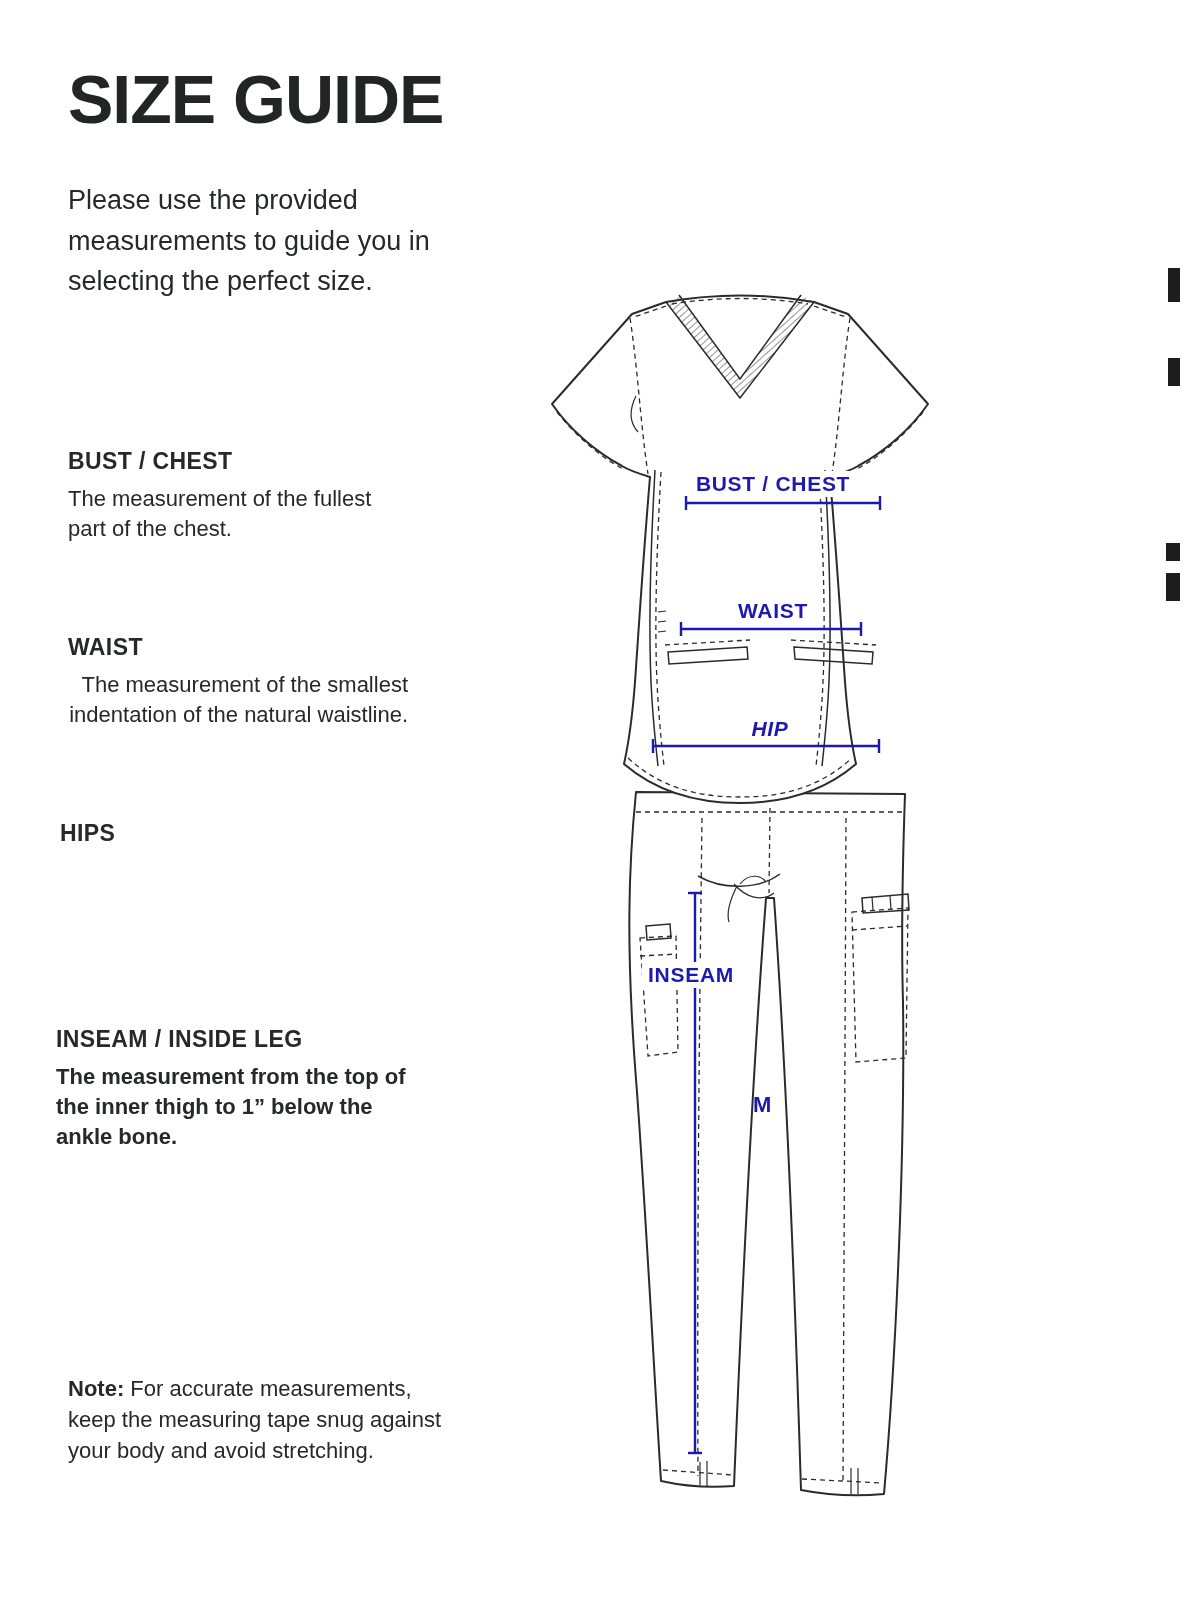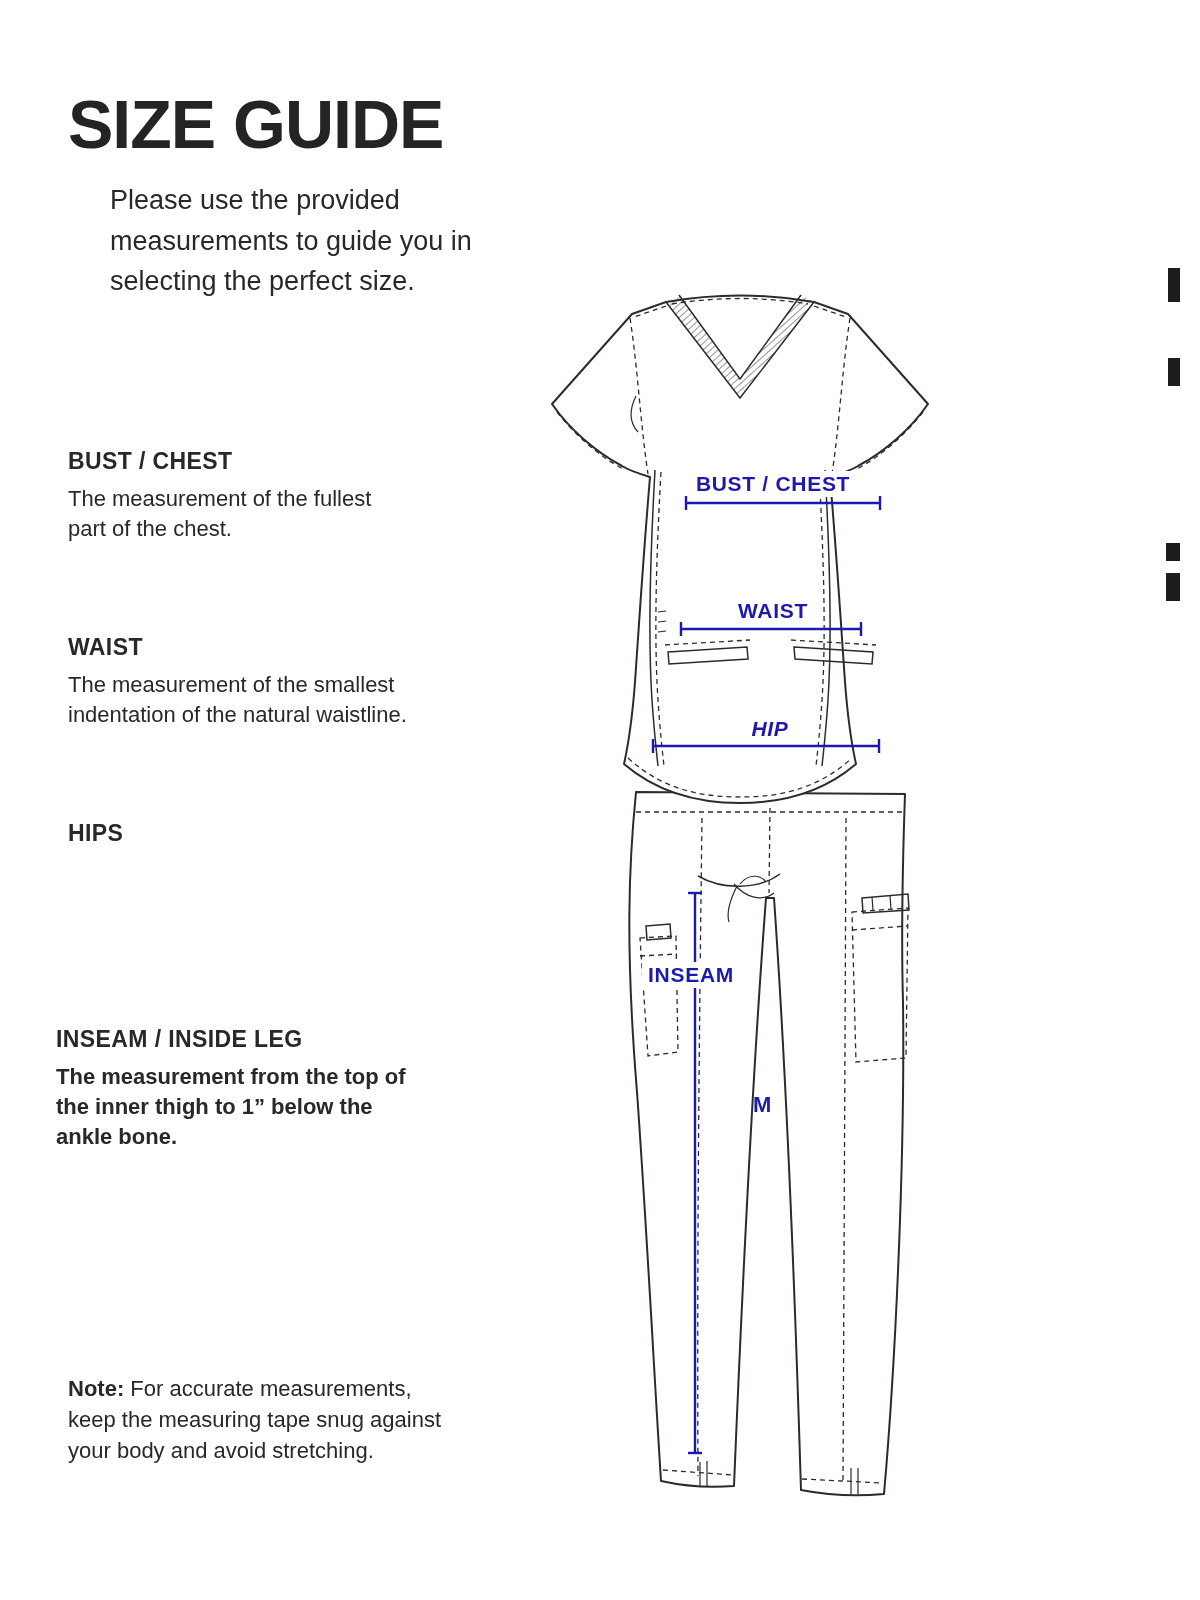--- a/index.html
+++ b/index.html
@@ -1,22 +1,22 @@
 <!DOCTYPE html>
 <html style="--accent: #1d19b0;"><head>
 <meta charset="utf-8">
 <style>
   html,body { margin:0; padding:0; background:#ffffff; }
   .page {
     position:relative; width:1200px; height:1600px; background:#ffffff;
     font-family:"Liberation Sans", sans-serif; color:#27282a; overflow:hidden;
   }
   .abs { position:absolute; }
-  .title { font-size:68px; font-weight:800; letter-spacing:-1px; color:#232425;margin-top:25px; }
-  .intro { font-size:27px; line-height:1.5; width:432px;margin-left:42px; }
+  .title { font-size:68px; font-weight:800; letter-spacing:-1px; color:#232425; }
+  .intro { font-size:27px; line-height:1.5; width:432px; }
   .sec-h { font-size:23px; font-weight:700; letter-spacing:0.4px; margin-bottom:9px; }
   .sec-b { font-size:22px; line-height:1.37; }
   .note  { font-size:22px; line-height:1.4; width:380px; }
   .note b { font-weight:700; }
   .mlabel {
     position:absolute; transform:translateX(-50%);
     color:var(--accent,#1d19b0); font-weight:700; font-size:21px;
     letter-spacing:0.7px; background:#ffffff; padding:1px 6px; white-space:nowrap;
   }
   .msize {
@@ -39,24 +39,24 @@
 
   <div class="abs intro" style="left:68px; top:180px;">Please use the provided measurements to guide you in selecting the perfect size.</div>
 
   <div class="abs" style="left:68px; top:448px;">
     <div class="sec-h">BUST / CHEST</div>
     <div class="sec-b" style="width:340px;">The measurement of the fullest part of the chest.</div>
   </div>
 
   <div class="abs" style="left:68px; top:634px;">
     <div class="sec-h">WAIST</div>
-    <div class="sec-b" style="width:340px;">The measurement of the smallest indentation of the natural waistline.</div>
+    <div class="sec-b" style="width:340px;text-align:right;">The measurement of the smallest indentation of the natural waistline.</div>
   </div>
 
-  <div class="abs" style="left:68px; top:820px;">
+  <div class="abs" style="left:60px; top:820px;">
     <div class="sec-h">HIPS</div>
   </div>
 
   <div class="abs" style="left:56px; top:1026px;">
     <div class="sec-h">INSEAM / INSIDE LEG</div>
     <div class="sec-b" style="width:365px;font-weight:bold;">The measurement from the top of the inner thigh to 1” below the ankle bone.</div>
   </div>
 
   <div class="abs note" style="left:68px; top:1374px;">
     <b>Note:</b><span> For accurate measurements, keep the measuring tape snug against your body and avoid stretching.</span>

